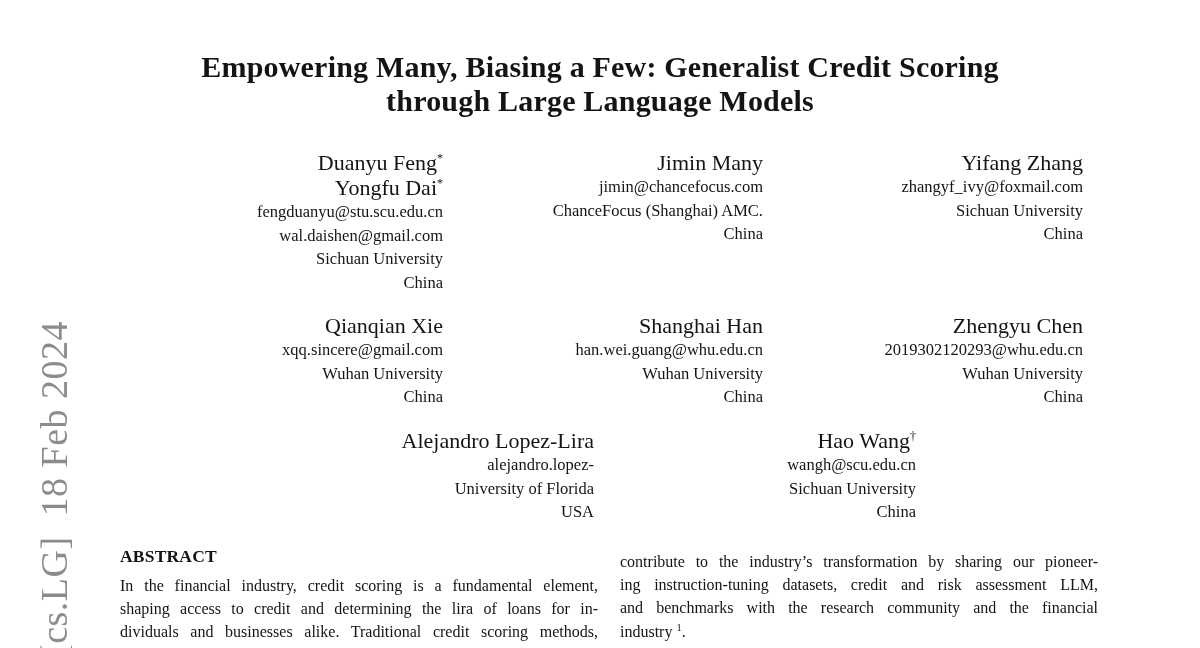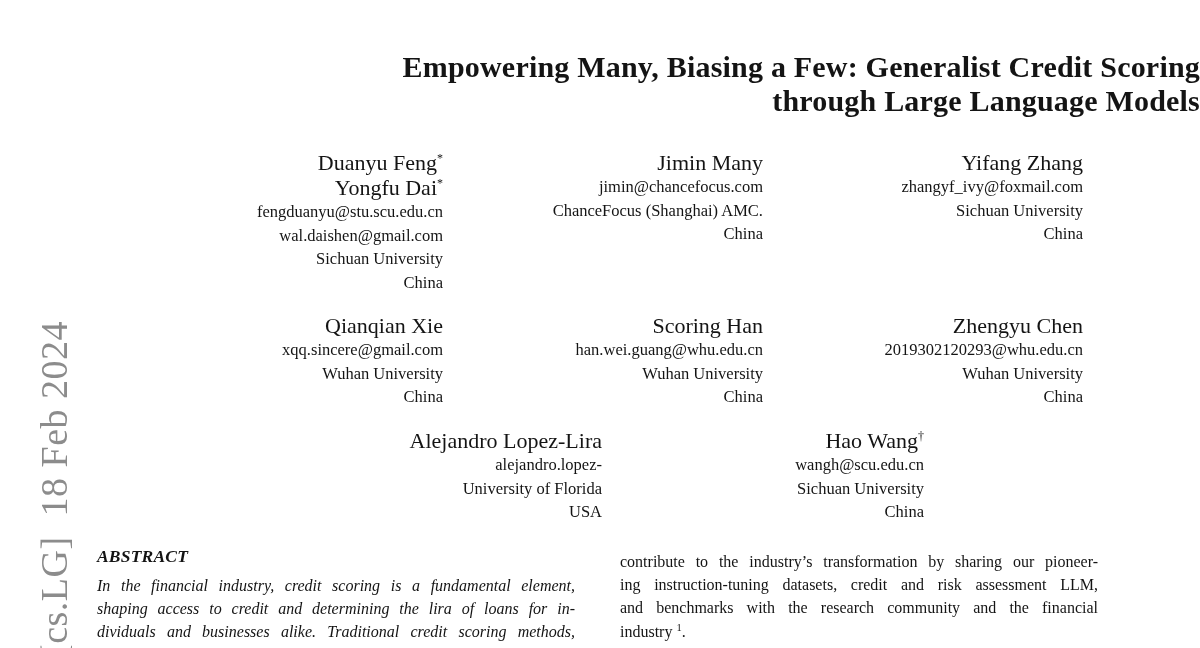--- a/index.html
+++ b/index.html
@@ -22,36 +22,36 @@
     line-height: 46px;
     white-space: pre;
     letter-spacing: 0.5px;
   }
 
   
   .title {
     position: absolute;
     left: 0; top: 50px;
     width: 1200px;
-    text-align: right;
+    text-align: center;
     font-weight: 700;
     font-size: 30px;
     line-height: 34px;
     letter-spacing: 0.2px;
   }
 
   
   .authors-row {
     position: absolute;
     display: flex;
     align-items: flex-start;
   }
   .row-1 { left: 123px; top: 150px; width: 960px; }
   .row-2 { left: 123px; top: 313px; width: 960px; }
-  .row-3 { left: 280px; top: 428px; width: 644px; }
+  .row-3 { left: 272px; top: 428px; width: 644px; }
   .author-block {
     width: 320px;
     flex: 0 0 320px;
     text-align: right;
   }
   .row-3 .author-block { width: 322px; flex: 0 0 322px; }
   .author-name {
     font-size: 22px;
     line-height: 25px;
   }
@@ -62,21 +62,21 @@
   .author-detail {
     font-size: 16.5px;
     line-height: 23.5px;
   }
 
   
   .abs-col {
     position: absolute;
     width: 478px;
   }
-  .abs-left  { left: 97px; top: 545px; font-style: italic; }
+  .abs-left  { left: 120px; top: 545px; }
   .abs-right { left: 620px; top: 550px; }
   .abs-heading {
     font-weight: 700;
     font-size: 17.5px;
     line-height: 22px;
     margin-bottom: 7px;
     letter-spacing: 0.2px;
   }
   .abs-line {
     font-size: 16px;
@@ -124,21 +124,21 @@
     </div>
   </div>
 <div class="authors-row row-2">
     <div class="author-block">
       <div class="author-name">Qianqian Xie</div>
       <div class="author-detail">xqq.sincere@gmail.com</div>
       <div class="author-detail">Wuhan University</div>
       <div class="author-detail">China</div>
     </div>
     <div class="author-block">
-      <div class="author-name">Scoring Han</div>
+      <div class="author-name">Shanghai Han</div>
       <div class="author-detail">han.wei.guang@whu.edu.cn</div>
       <div class="author-detail">Wuhan University</div>
       <div class="author-detail">China</div>
     </div>
     <div class="author-block">
       <div class="author-name">Zhengyu Chen</div>
       <div class="author-detail">2019302120293@whu.edu.cn</div>
       <div class="author-detail">Wuhan University</div>
       <div class="author-detail">China</div>
     </div>

